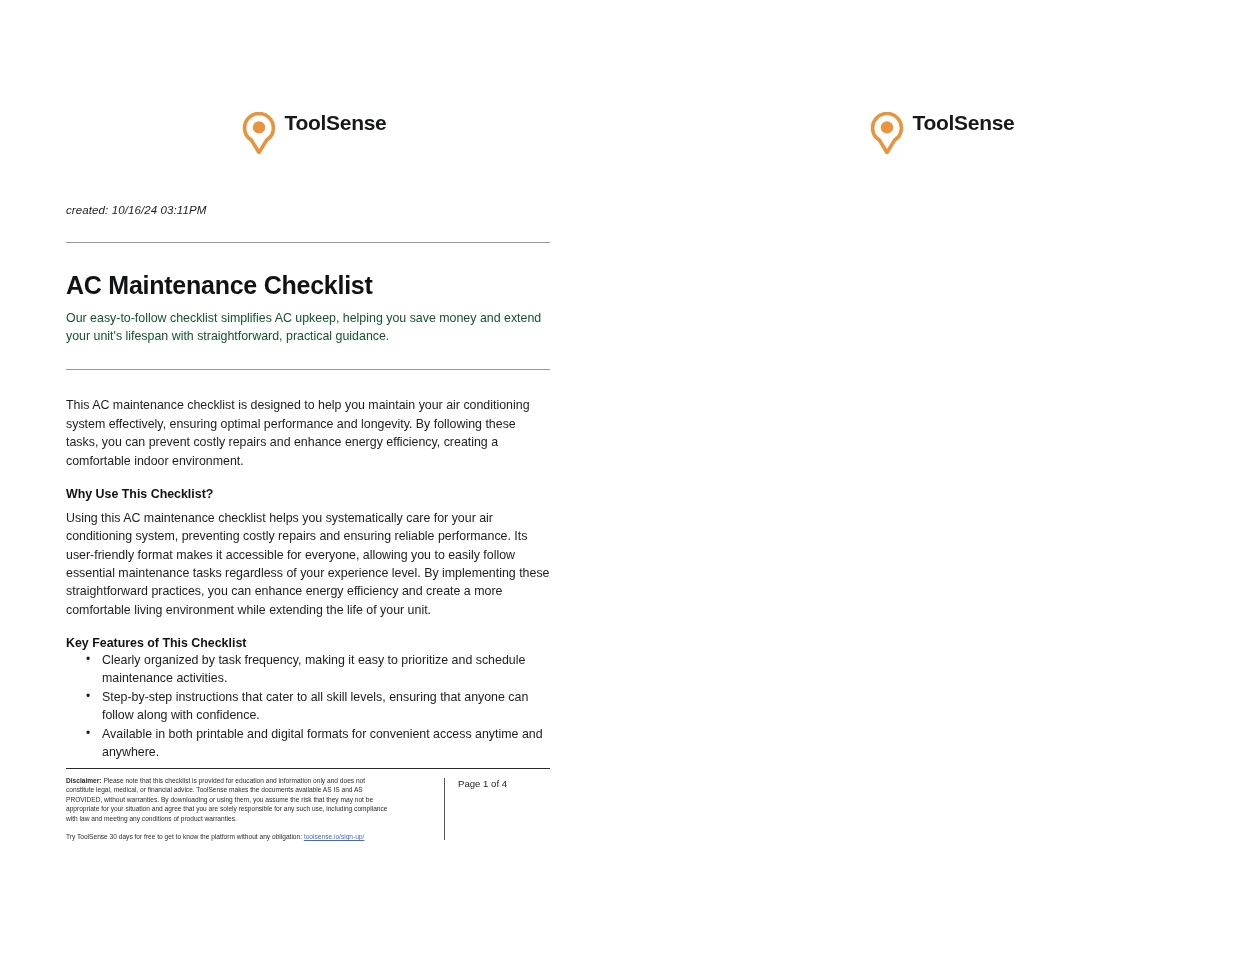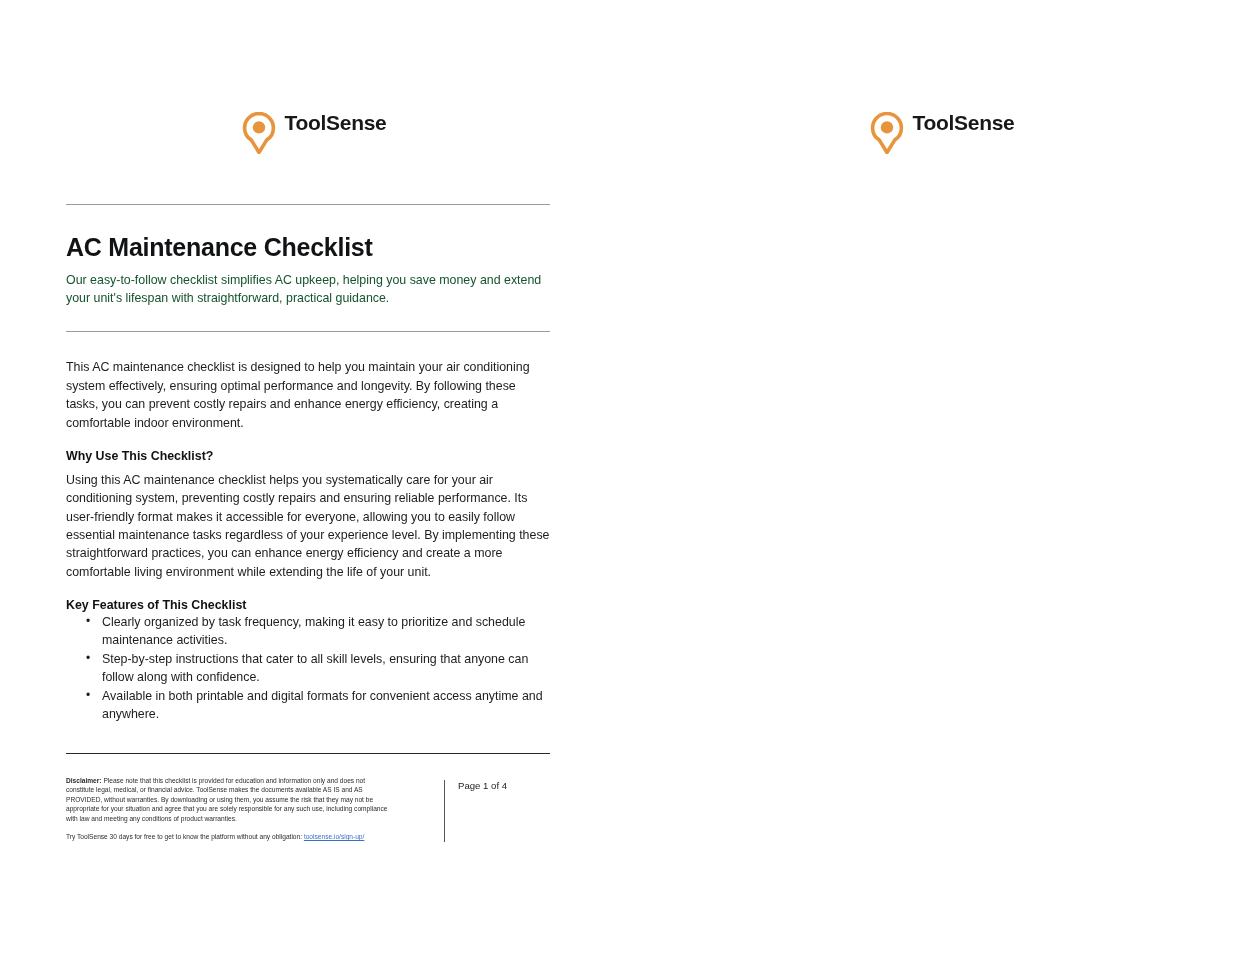--- a/index.html
+++ b/index.html
@@ -123,23 +123,23 @@
     font-size: 12px;
     color: #1d1d1d;
   }
 
   
   .footer {
     position: absolute;
     bottom: 126px;
     width: 484px;
     border-top: 1.4px solid #2a2a2a;
-    padding-top: 22px;
+    padding-top: 7px;
     display: flex;
-    align-items: flex-end;
+    align-items: center;
     gap: 40px;
   }
   .footer-left  { left: 66px; }
 
   .footer-disclaimer {
     flex: 1 1 auto;
     padding-right: 12px;
   }
   .footer-disclaimer p {
     margin: 0;
@@ -174,20 +174,21 @@
       <span>
         <svg class="logo-mark" viewBox="0 0 34 42" xmlns="http://www.w3.org/2000/svg">
           <path d="M17 1.5 C9.0 1.5 2.6 7.9 2.6 15.9 C2.6 21.0 5.2 25.4 9.2 27.9 L17 40.5 L24.8 27.9 C28.8 25.4 31.4 21.0 31.4 15.9 C31.4 7.9 25.0 1.5 17 1.5 Z" fill="none" stroke="#E8943C" stroke-width="3.6" stroke-linejoin="round"></path>
           <circle cx="17" cy="15.4" r="6.2" fill="#E8943C"></circle>
         </svg>
       </span>
       <span class="logo-word">ToolSense</span>
     </div>
 
     <div class="p1-content">
+      <p class="created-line">created: 10/16/24 03:11PM</p>
 
       <hr class="rule rule-top">
 
       <h1 class="doc-title">AC Maintenance Checklist</h1>
       <p class="doc-subtitle">Our easy-to-follow checklist simplifies AC upkeep, helping you save money and extend your unit's lifespan with straightforward, practical guidance.</p>
 
       <hr class="rule rule-bottom">
 
       <p class="body-para">This AC maintenance checklist is designed to help you maintain your air conditioning system effectively, ensuring optimal performance and longevity. By following these tasks, you can prevent costly repairs and enhance energy efficiency, creating a comfortable indoor environment.</p>
 

